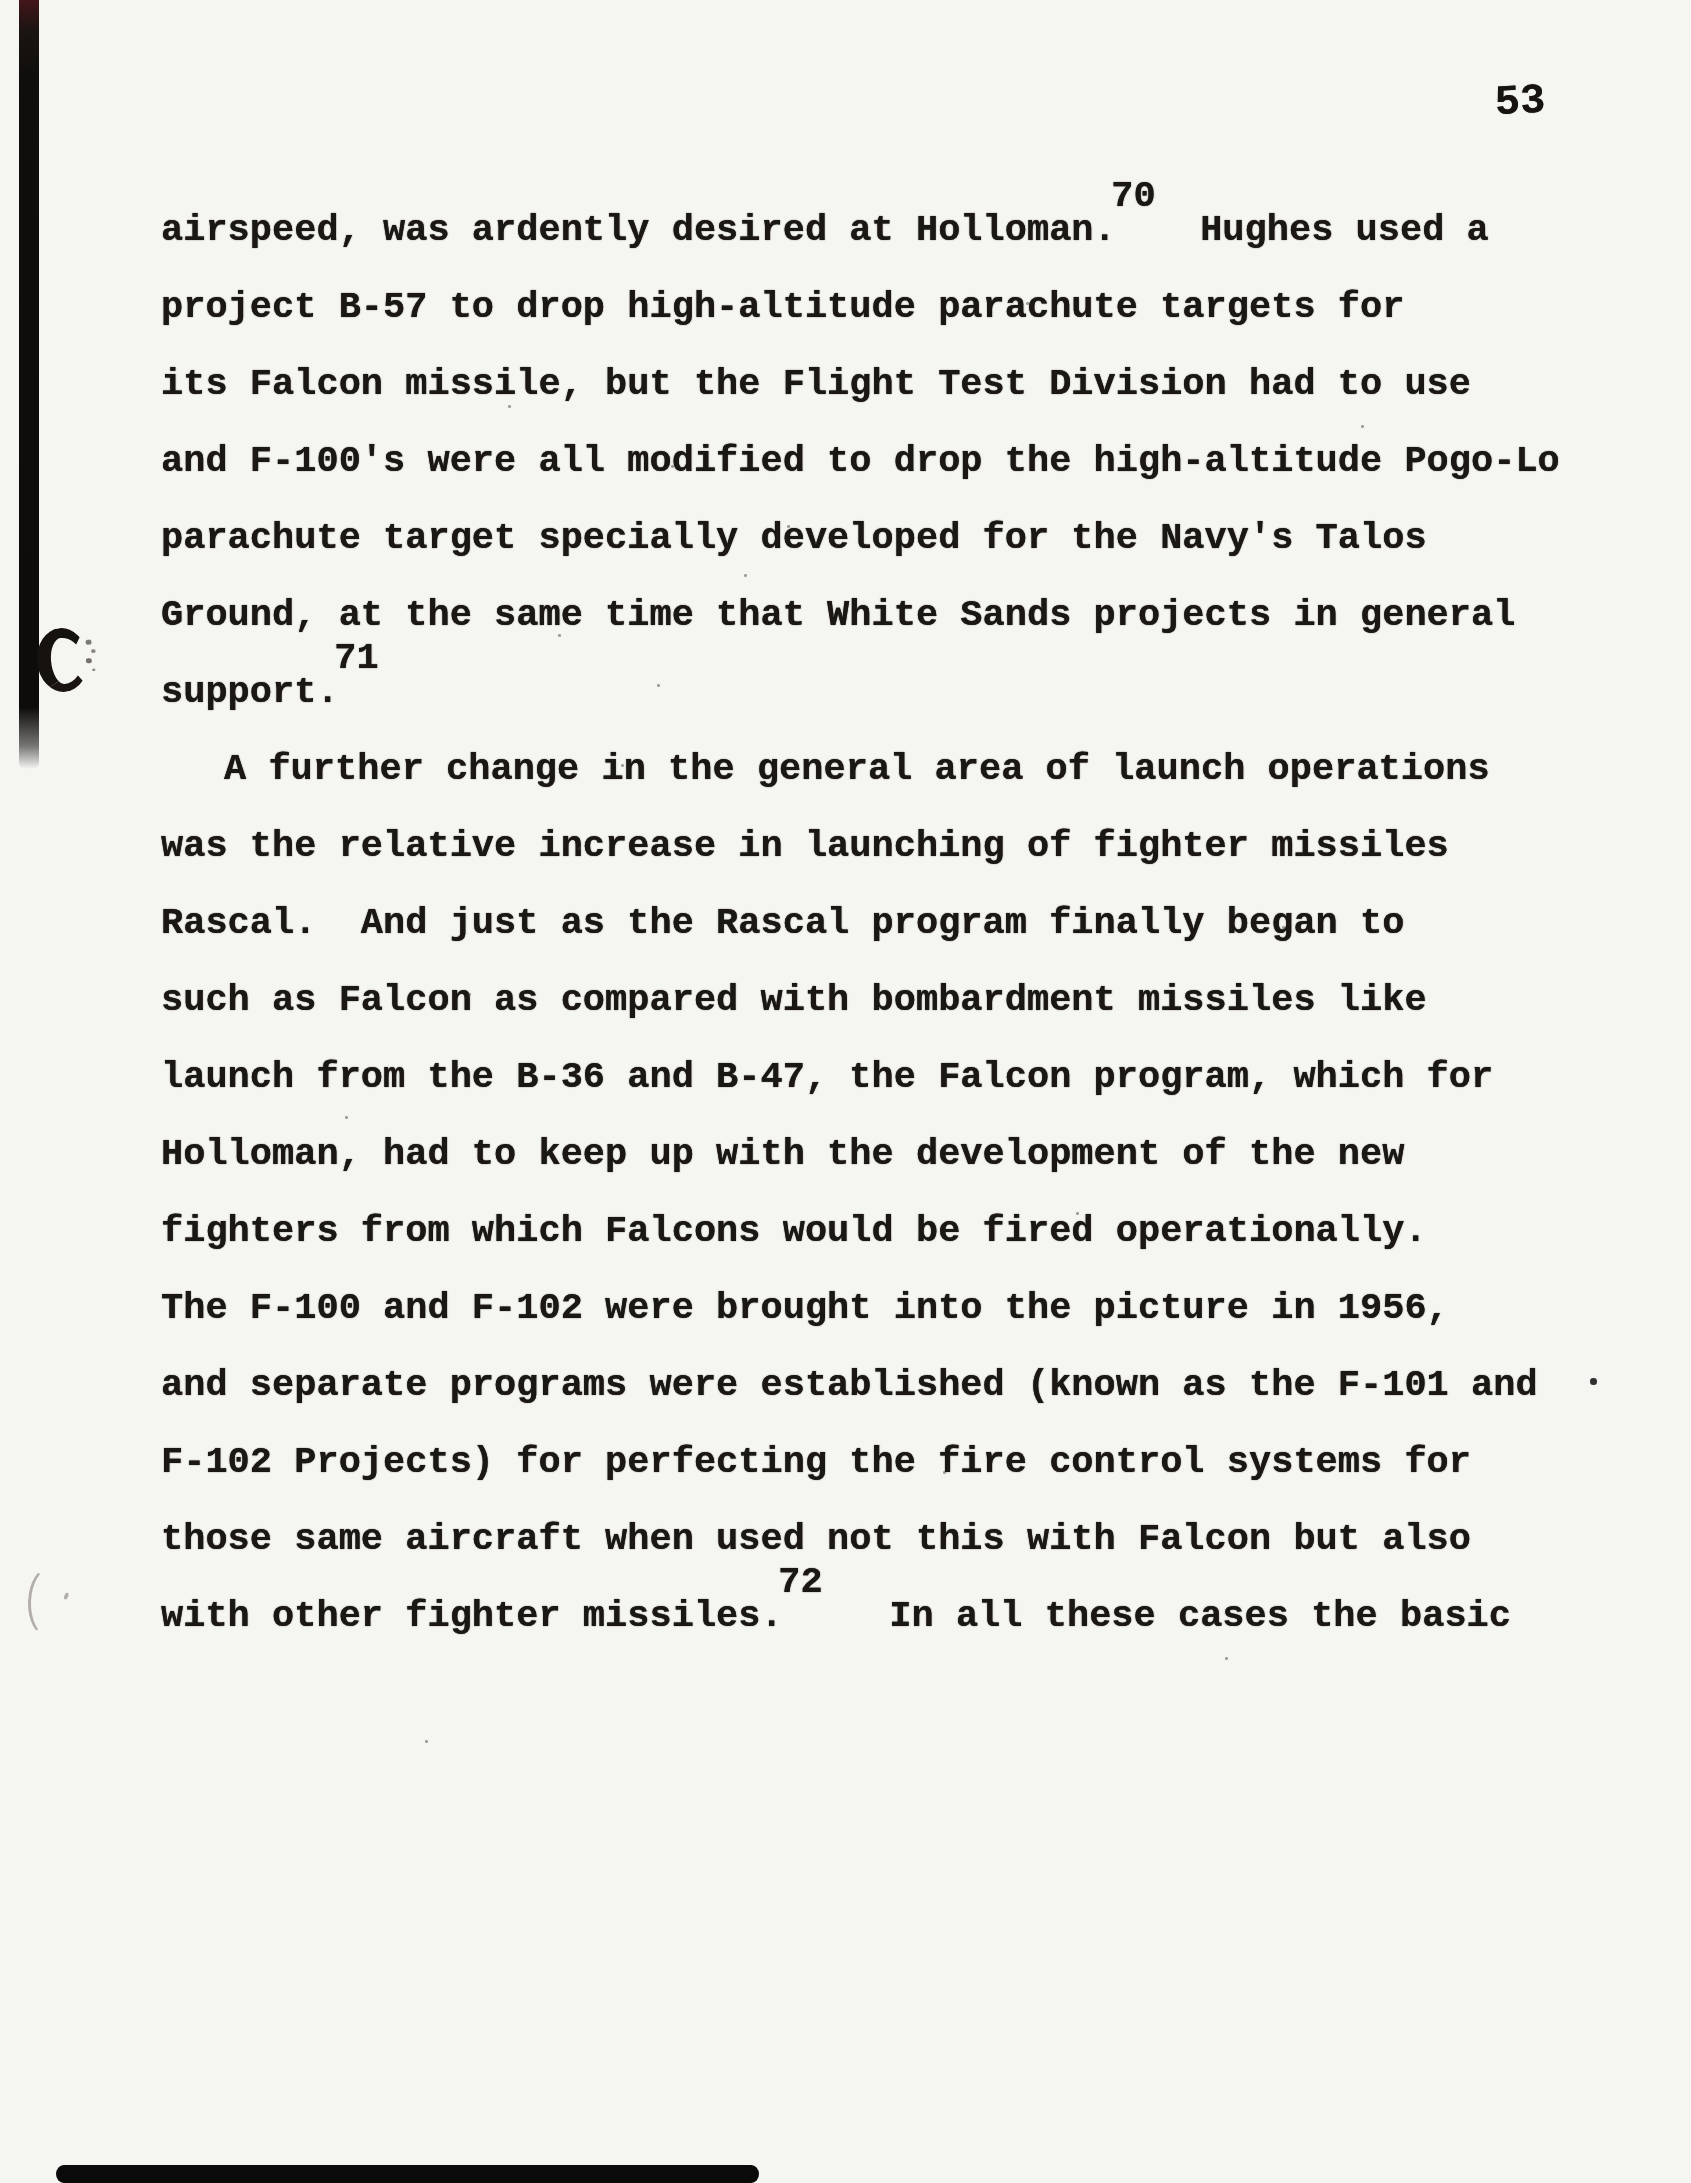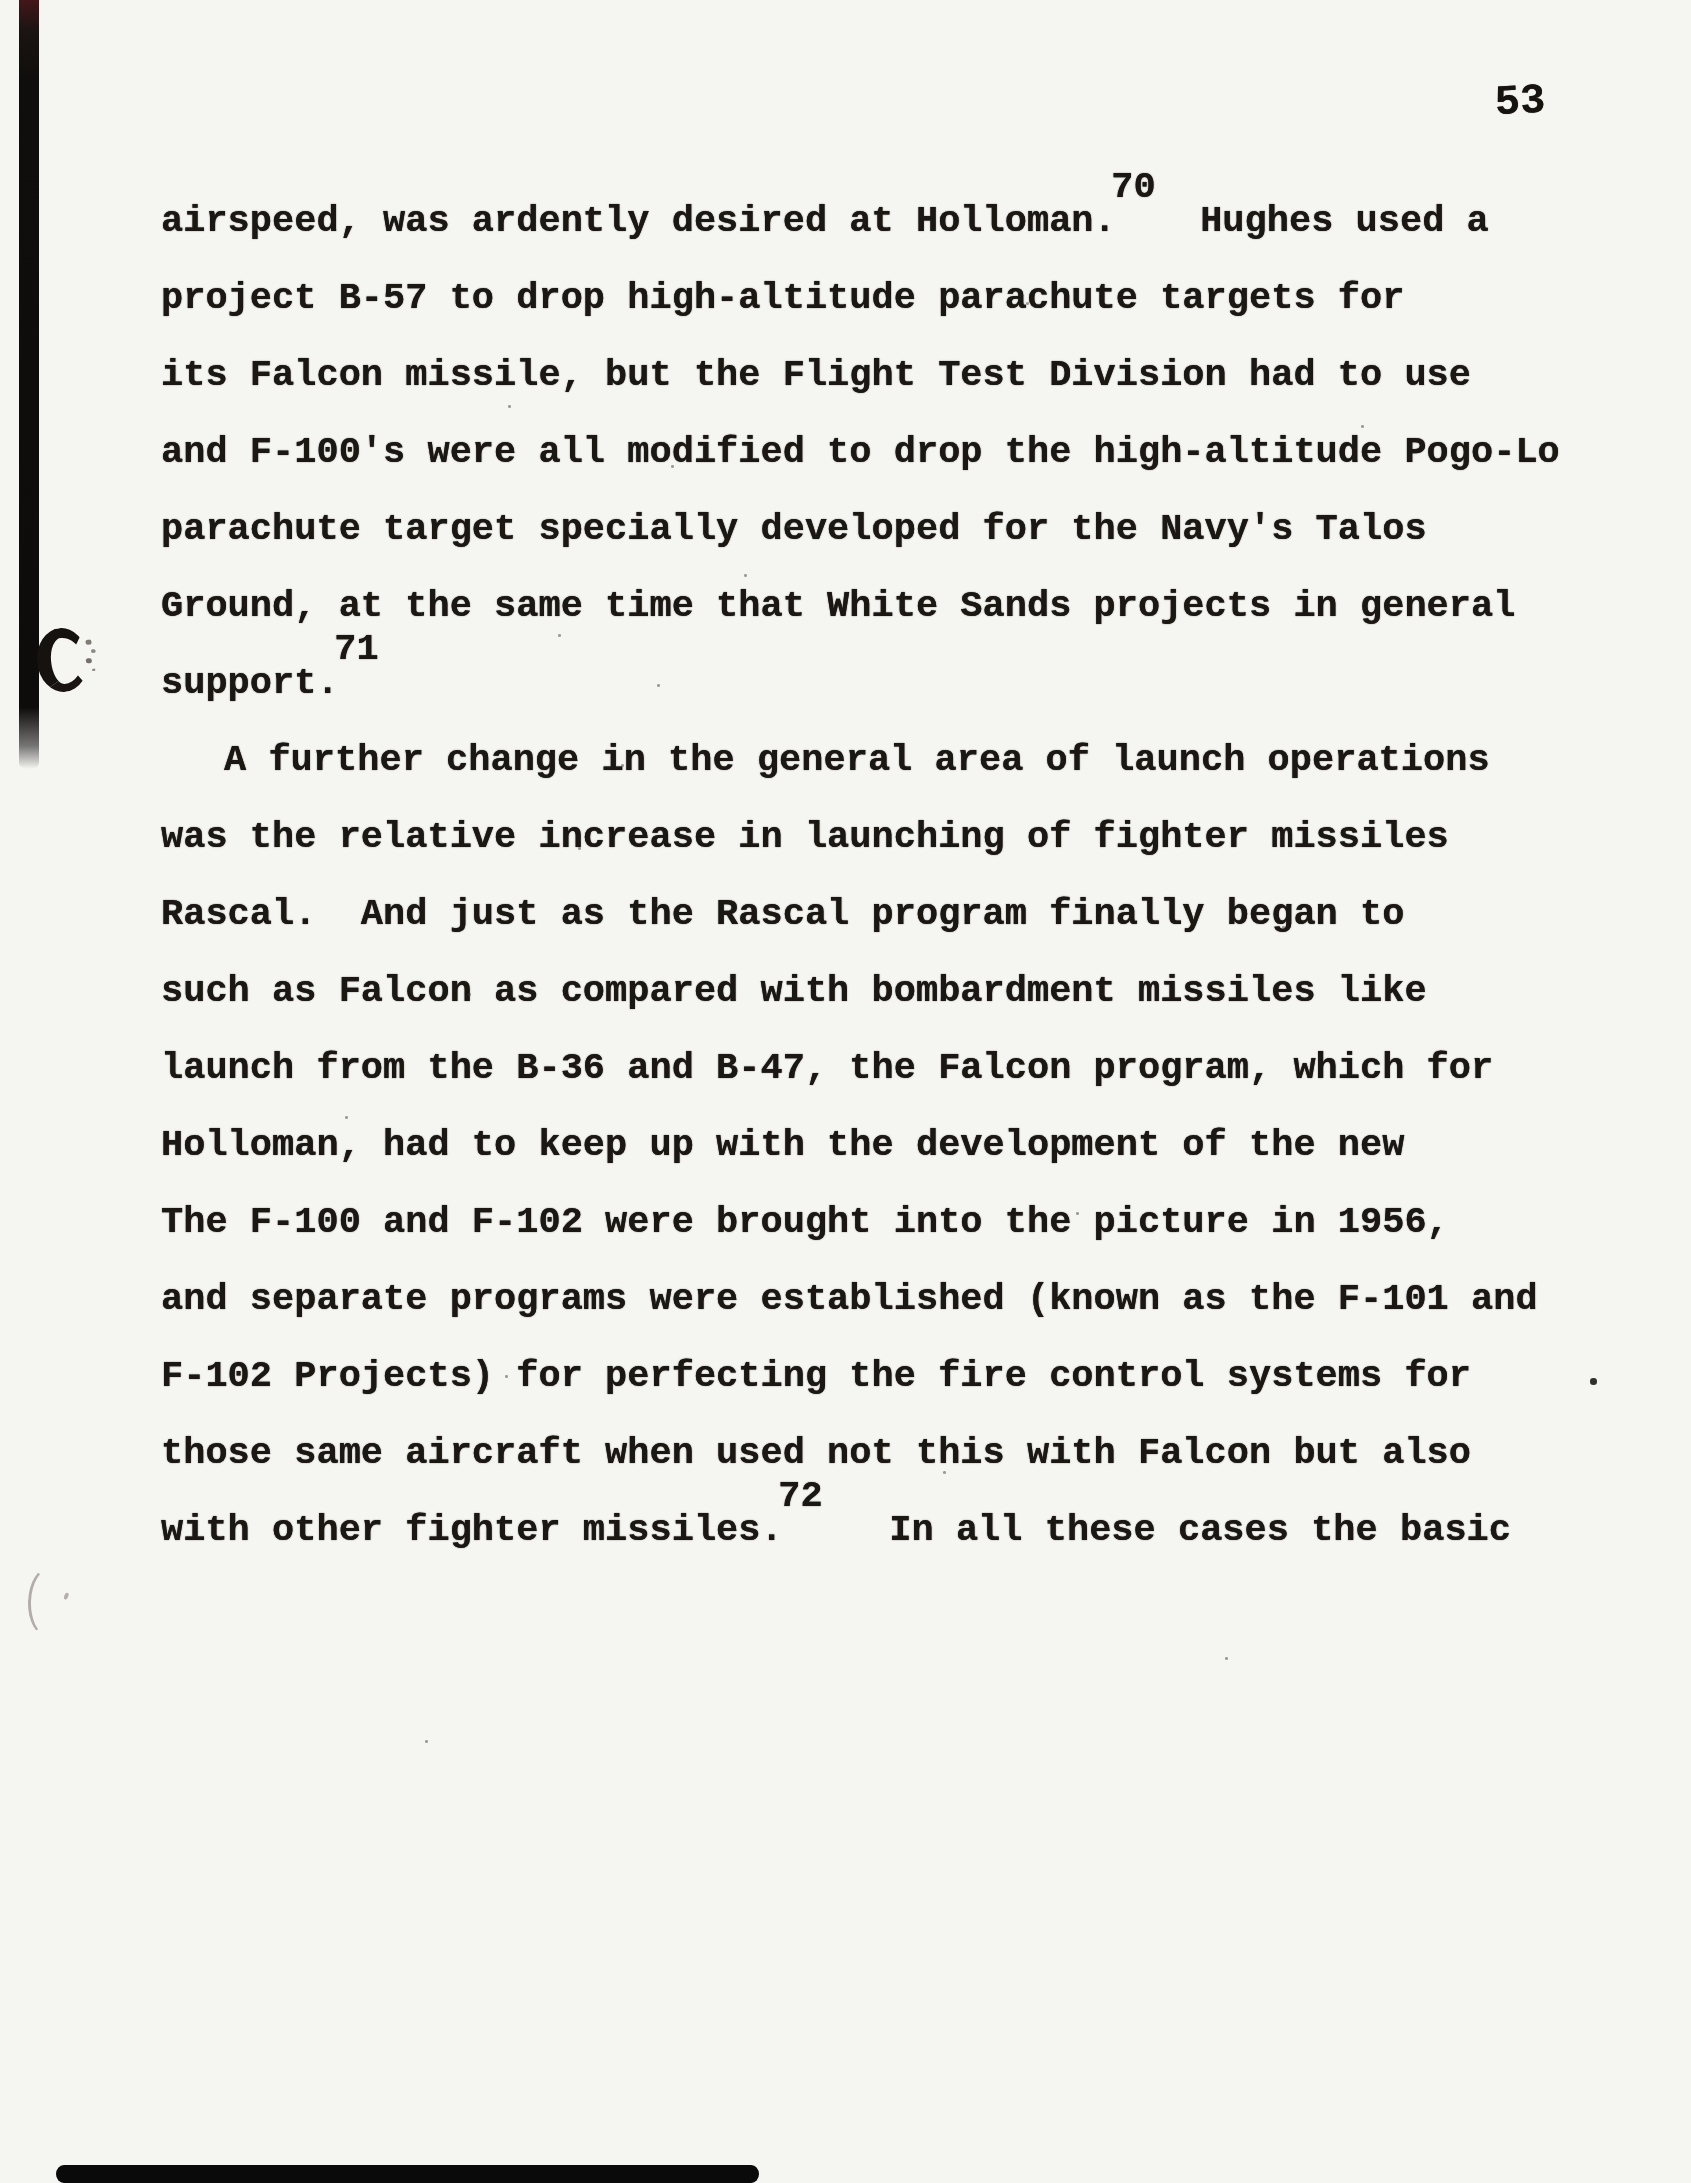--- a/index.html
+++ b/index.html
@@ -8,21 +8,21 @@
     width:1692px;
     height:2183px;
     background:#f5f5f2;
     overflow:hidden;
     font-family:"Liberation Mono","DejaVu Sans Mono",monospace;
   }
   
   .text-block{
     position:absolute;
     left:161px;
-    top:183px;
+    top:192px;
     color:#1b1713;
     font-size:37px;
     font-weight:bold;
     text-shadow:0 0 0.7px rgba(24,20,16,.85),0 0 2px rgba(24,20,16,.25);
   }
   .line{
     height:77px;
     line-height:77px;
     white-space:pre;
   }
@@ -138,20 +138,21 @@
       <div class="line"><span>and F-100's were all modified to drop the high-altitude Pogo-Lo</span></div>
       <div class="line"><span>parachute target specially developed for the Navy's Talos</span></div>
       <div class="line"><span>Ground, at the same time that White Sands projects in general</span></div>
       <div class="line"><span>support.</span><sup>71</sup></div>
       <div class="line indent"><span>A further change in the general area of launch operations</span></div>
       <div class="line"><span>was the relative increase in launching of fighter missiles</span></div>
       <div class="line"><span>Rascal.  And just as the Rascal program finally began to</span></div>
       <div class="line"><span>such as Falcon as compared with bombardment missiles like</span></div>
       <div class="line"><span>launch from the B-36 and B-47, the Falcon program, which for</span></div>
       <div class="line"><span>Holloman, had to keep up with the development of the new</span></div>
+      <div class="line"><span>fighters from which Falcons would be fired operationally.</span></div>
       <div class="line"><span>The F-100 and F-102 were brought into the picture in 1956,</span></div>
       <div class="line"><span>and separate programs were established (known as the F-101 and</span></div>
       <div class="line"><span>F-102 Projects) for perfecting the fire control systems for</span></div>
       <div class="line"><span>those same aircraft when used not this with Falcon but also</span></div>
       <div class="line"><span>with other fighter missiles.</span><sup>72</sup><span>   In all these cases the basic</span></div>
     </div>
 
 <div class="speck" style="left: 508px; top: 405px;"></div>
     <div class="speck" style="left: 744px; top: 574px;"></div>
     <div class="speck" style="left: 621px; top: 764px;"></div>

